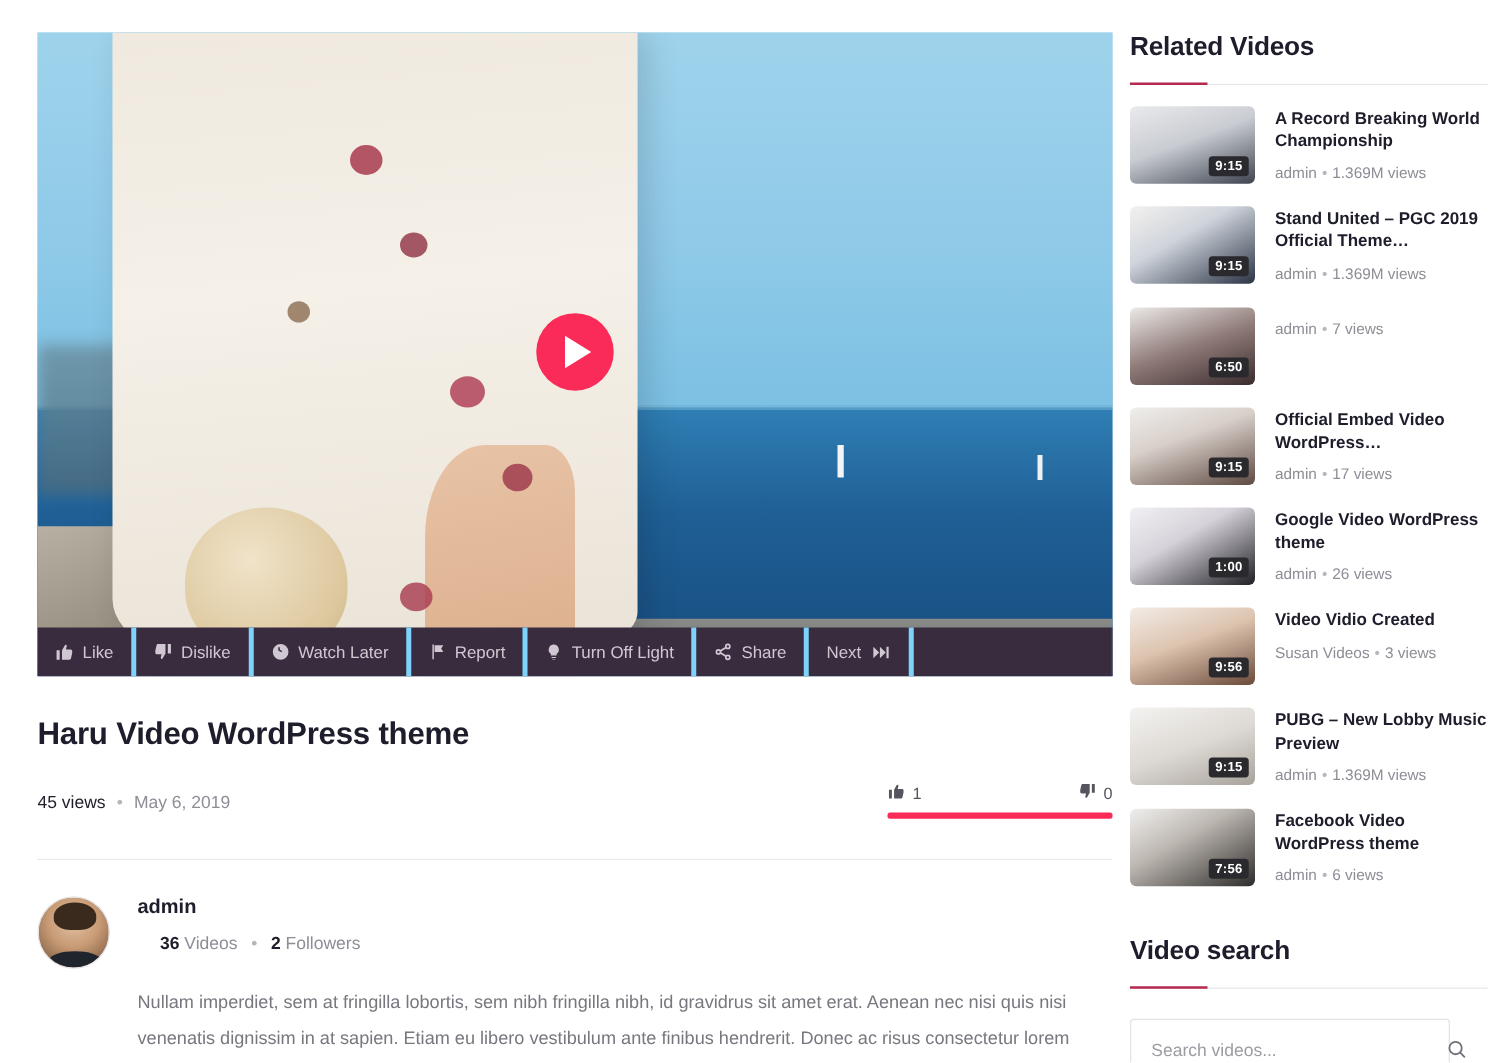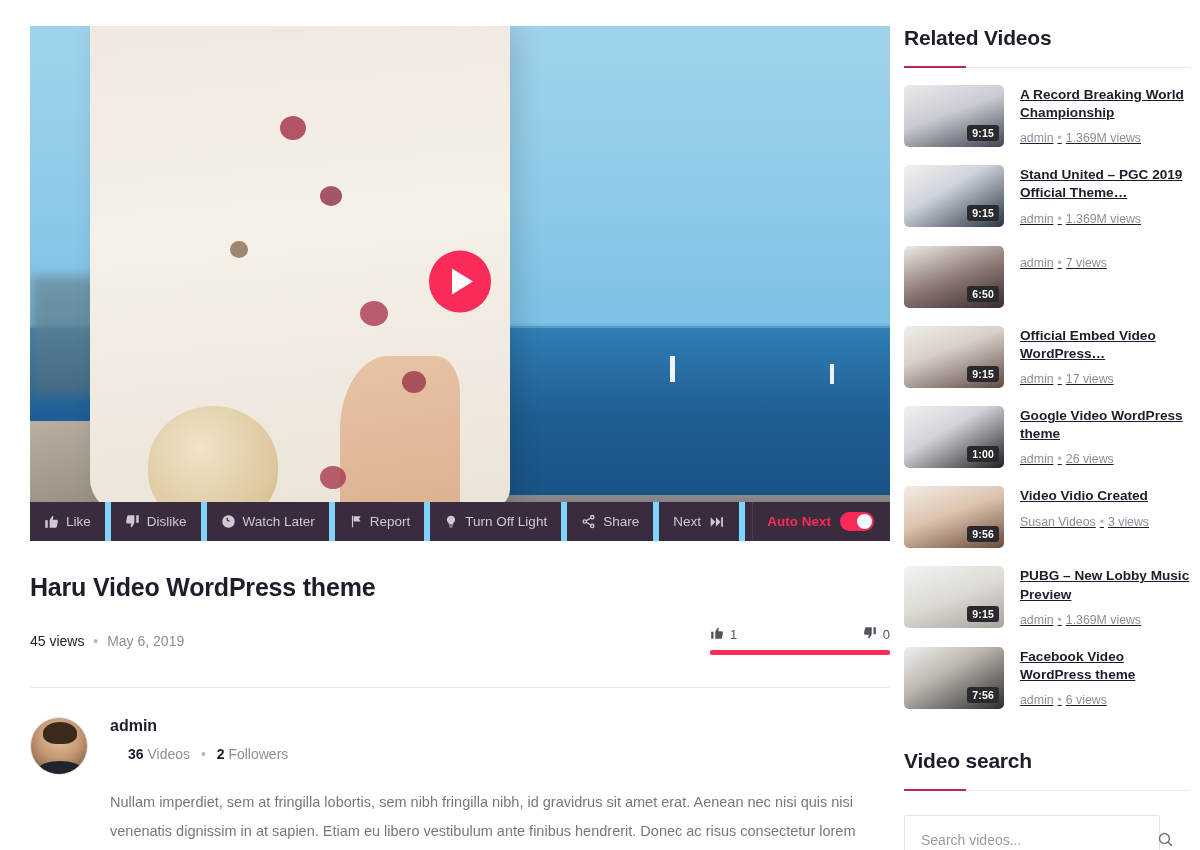--- a/index.html
+++ b/index.html
@@ -62,21 +62,21 @@
     border-top:13px solid transparent; border-bottom:13px solid transparent;
     border-left:21px solid #ffffff; }
 
   .ctrlbar {
     position:absolute; left:0; bottom:0; width:860px; height:39px;
     background:#3a2c3f; display:flex; align-items:stretch;
   }
   .ctrl {
     display:flex; align-items:center; gap:7px;
     padding:0 14px; color:#cfc8d2; font-size:13.5px;
-    border-right:6px solid #7dd3fc; cursor:pointer; white-space:nowrap;
+    border-right:4px solid #7dd3fc; cursor:pointer; white-space:nowrap;
   }
   .ctrl svg { display:block; }
   .ctrl-spacer { flex:1; border-right:1px solid #4b3c50; }
   .autonext {
     display:flex; align-items:center; gap:9px; padding:0 16px 0 14px; cursor:pointer;
   }
   .autonext-label { color:#fa2b58; font-size:13.5px; font-weight:bold; }
   .toggle { width:34px; height:19px; border-radius:10px; background:#fa2b58; position:relative; }
   .toggle::after { content:""; position:absolute; right:2px; top:2px; width:15px; height:15px;
     border-radius:50%; background:#fff; }
@@ -116,21 +116,21 @@
   .widget-title { font-size:21px; font-weight:bold; color:#1d1d2b; letter-spacing:-.2px; }
   .widget-rule { position:relative; height:1px; background:#e7e7ec; margin-top:17px; }
   .widget-rule::before { content:""; position:absolute; left:0; top:-1px; width:62px; height:2px; background:#b5294e; }
 
   .rv-list { margin-top:17px; }
   .rv-item { display:flex; gap:16px; margin-bottom:18px; cursor:pointer; }
   .thumb { position:relative; width:100px; height:62px; flex:0 0 100px;
     border-radius:5px; overflow:hidden; background:#d8d8dc; }
   .thumb .dur { position:absolute; right:5px; bottom:6px; background:#2a2a2e; color:#fff;
     font-size:10.5px; font-weight:bold; padding:2px 5px; border-radius:3px; letter-spacing:.2px; }
-  .rv-body { flex:1; min-width:0; padding-top:1px;text-decoration:underline; }
+  .rv-body { flex:1; min-width:0; padding-top:1px; }
   .rv-title { font-size:13.6px; font-weight:bold; color:#1d1d2b; line-height:1.33; }
   .rv-meta { margin-top:8px; font-size:12.3px; color:#8d8d96; line-height:1.4; }
   .rv-meta .sep { margin:0 4px; color:#b6b6be; }
 
   .search-box { margin-top:24px; position:relative; }
   .search-input { width:256px; height:50px; border:1px solid #e3e3e8; border-radius:3px;
     padding:0 44px 0 16px; font-size:14px; color:#77777f; background:#fff;
     font-family:"Liberation Sans", sans-serif; outline:none; }
   .search-input::placeholder { color:#9b9ba3; }
   .search-icon { position:absolute; right:16px; top:16px; pointer-events:none; }
@@ -238,24 +238,20 @@
           <span>Next</span>
           <span>
             <svg width="17" height="14" viewBox="0 0 24 24" fill="#cfc8d2">
                 <path d="M2 4l8 8-8 8zM11 4l8 8-8 8zM20 4h3v16h-3z"></path>
               </svg>
           </span>
         </div>
 
         <div class="ctrl-spacer"></div>
 
-        <div class="autonext">
-          <span class="autonext-label">Auto Next</span>
-          <span class="toggle"></span>
-        </div>
       </div>
     </div>
 
     <h1 class="vtitle">Haru Video WordPress theme</h1>
 
     <div class="meta-row">
       <div class="meta-left">
         <span>45 views</span>
         <span class="sep">•</span>
         <span class="date">May 6, 2019</span>

